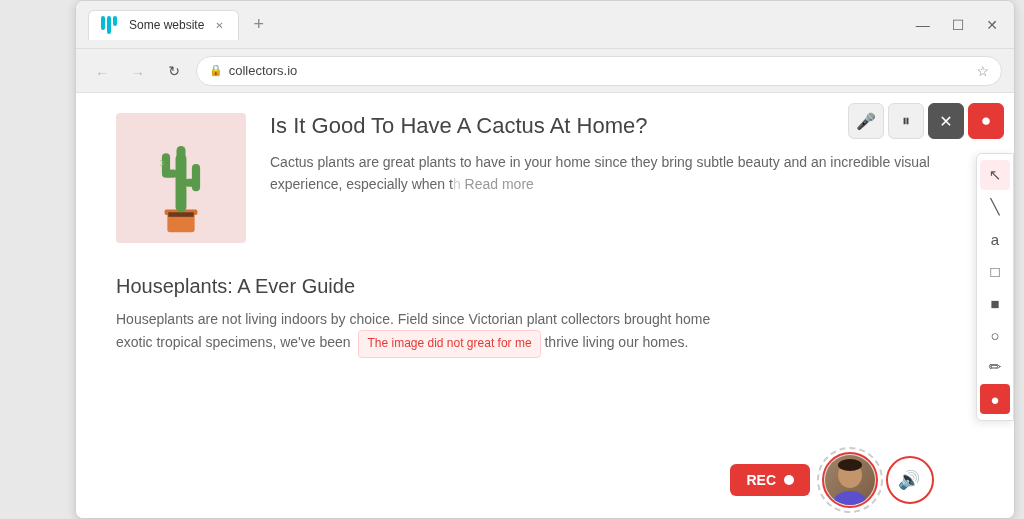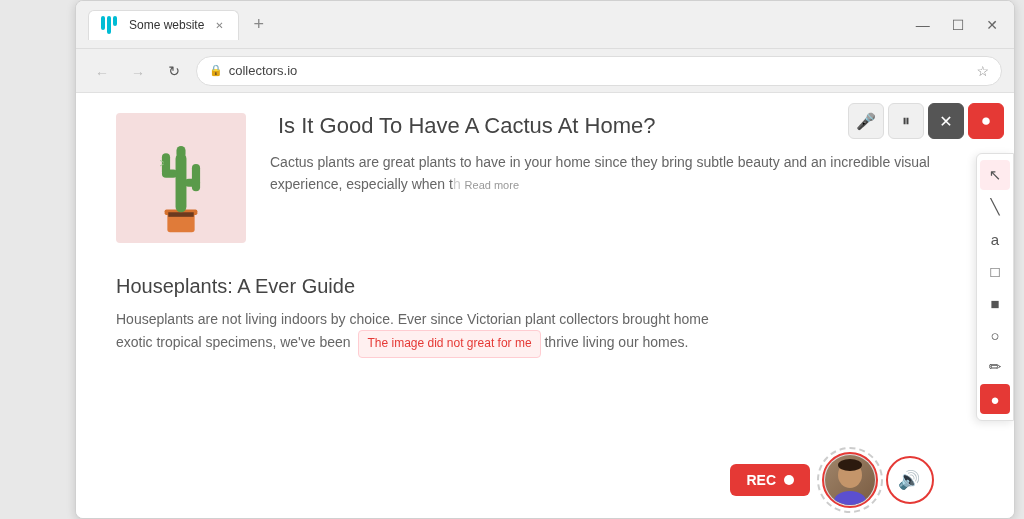--- a/index.html
+++ b/index.html
@@ -267,32 +267,31 @@
     .cactus-svg {
       width: 70px;
       height: 100px;
     }
 
     .article-content h2 {
       font-size: 22px;
       font-weight: 400;
       color: #444;
       margin-bottom: 12px;
-      margin-left: 8px;
     }
 
     .article-content p {
       font-size: 14px;
       color: #666;
       line-height: 1.6;
     }
 
     .read-more {
       color: #999;
-      font-size: 11px;
+      font-size: 14px;
       cursor: pointer;
       text-decoration: none;
     }
 
     .truncated {
       color: #ccc;
       font-size: 14px;
     }
 
     .second-article {
@@ -479,21 +478,21 @@
         <h2>Is It Good To Have A Cactus At Home?</h2>
         <p>
           <span>Cactus plants are great plants to have in your home since they bring subtle beauty and an incredible visual experience, especially when t</span><span class="truncated">h</span>&nbsp;<a class="read-more">Read more</a>
         </p>
       </div>
     </div>
 
     <div class="second-article">
       <h3>Houseplants: A Ever Guide</h3>
       <p>
-        <span>Houseplants are not living indoors by choice. Ever since Victorian plant collectors brought home exotic tropical specimens, we've been</span>
+        <span>Houseplants are not living indoors by choice. Field since Victorian plant collectors brought home exotic tropical specimens, we've been</span>
         <span class="image-error">The image did not great for me</span>
         <span>thrive living our homes.</span>
       </p>
     </div>
 
     <div class="bottom-controls">
       <div class="rec-badge">
         <span>REC</span>
         <div class="rec-dot"></div>
       </div>

